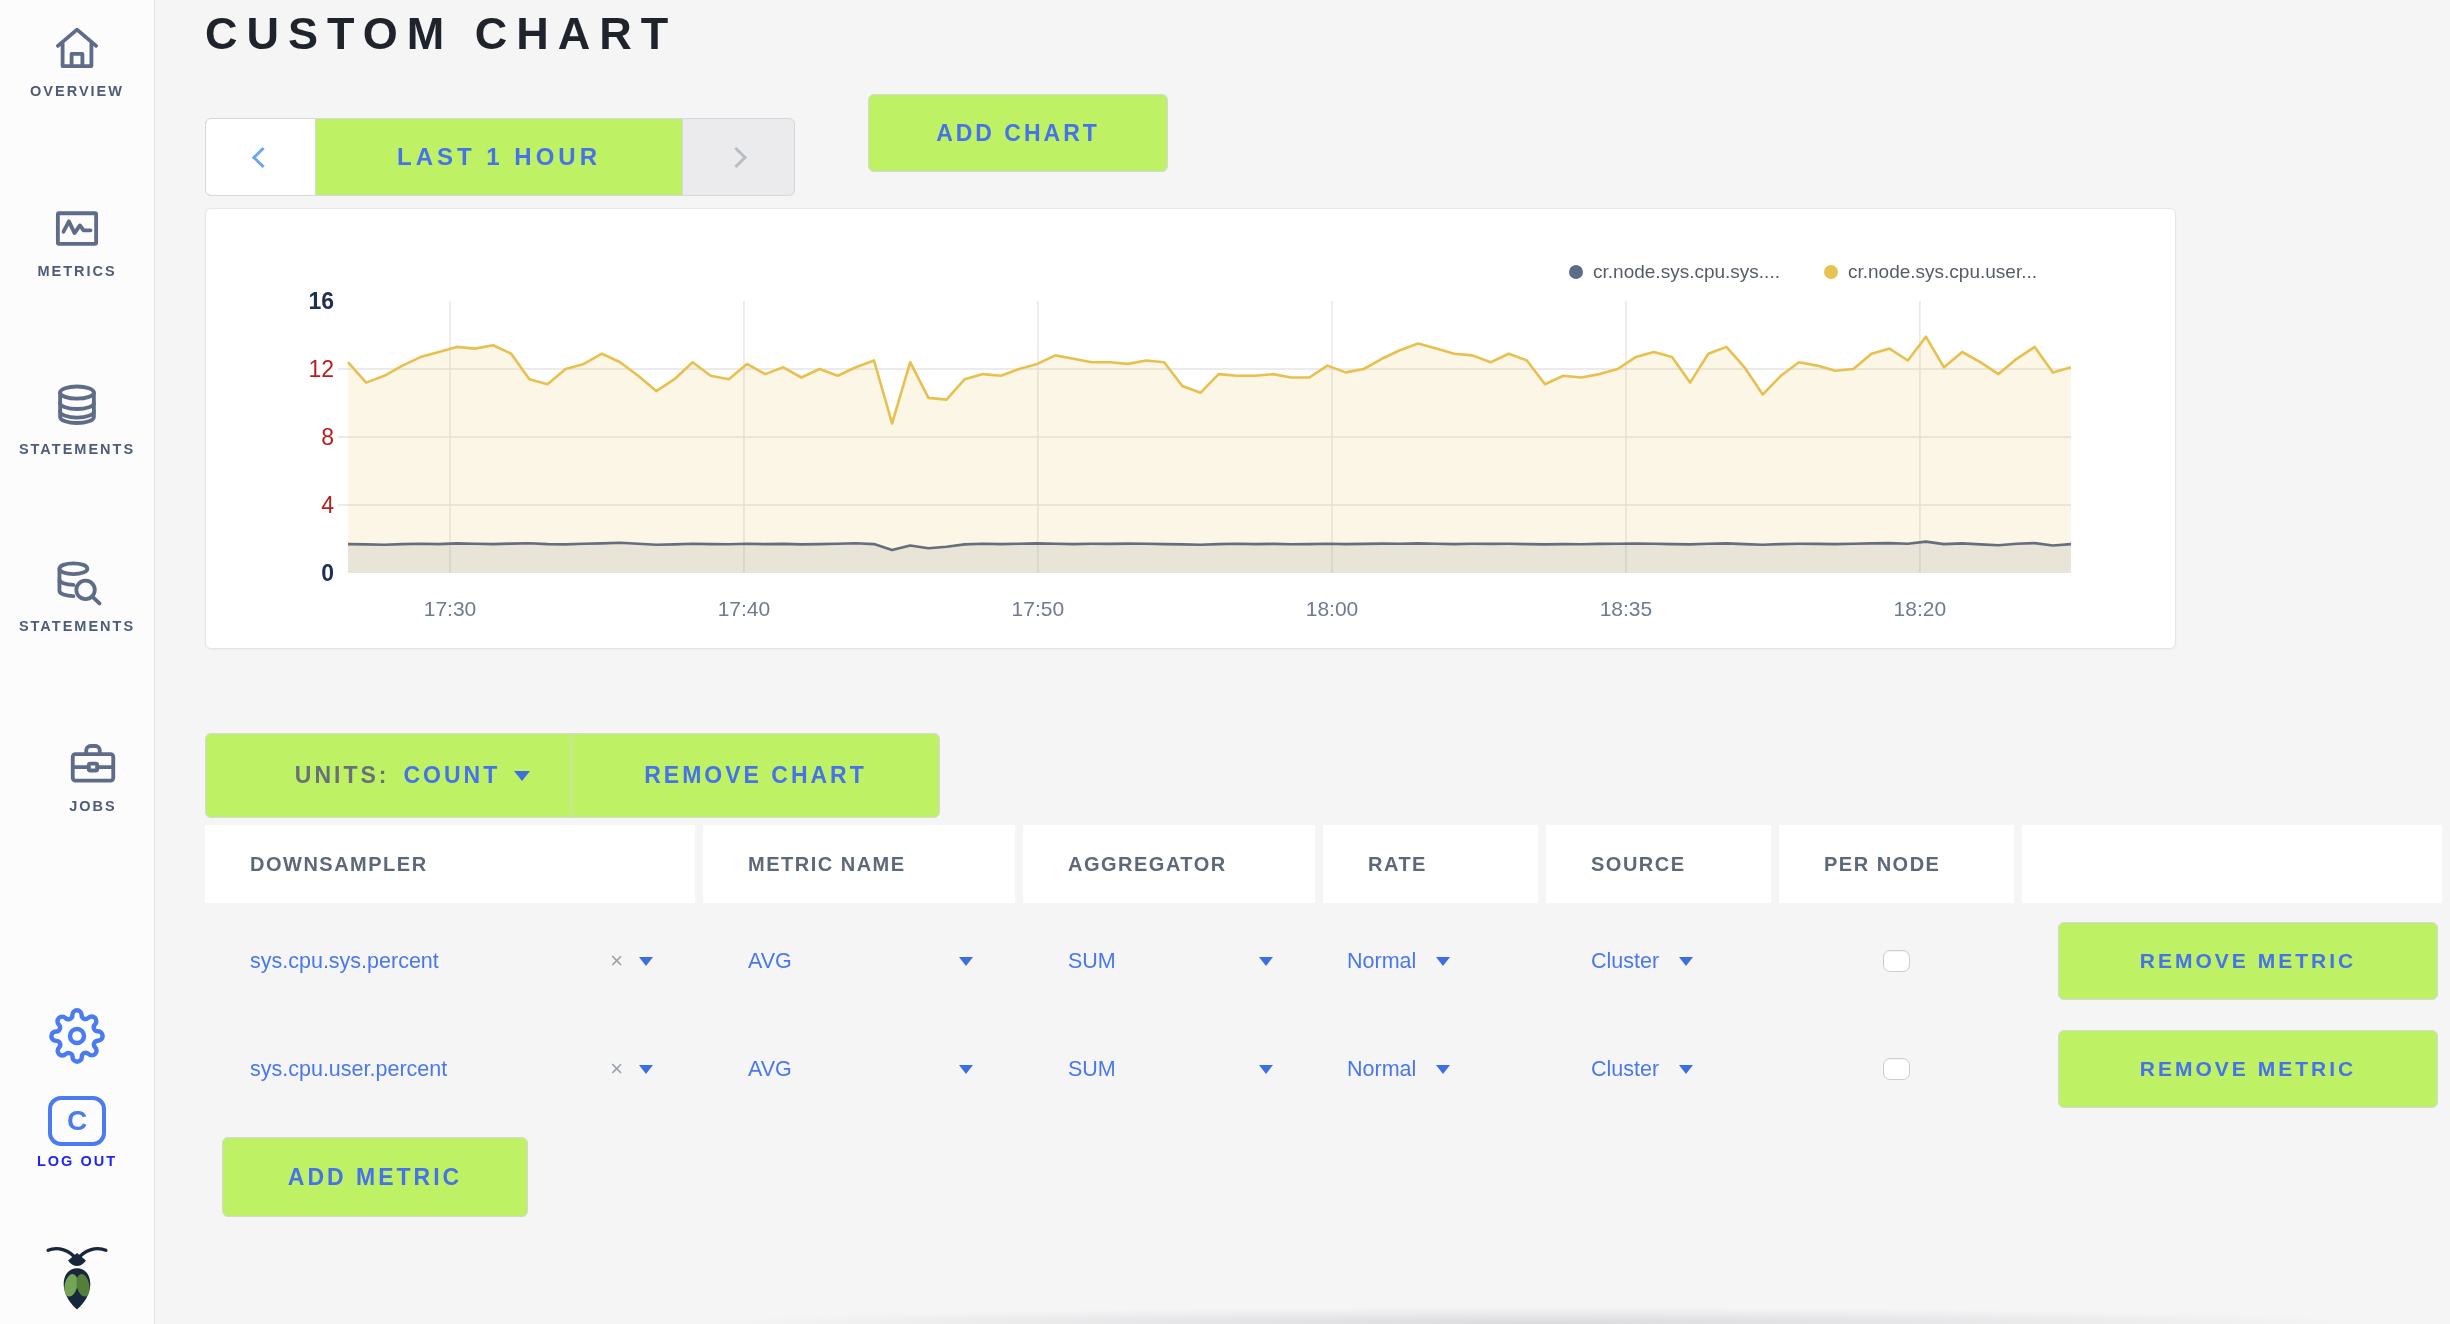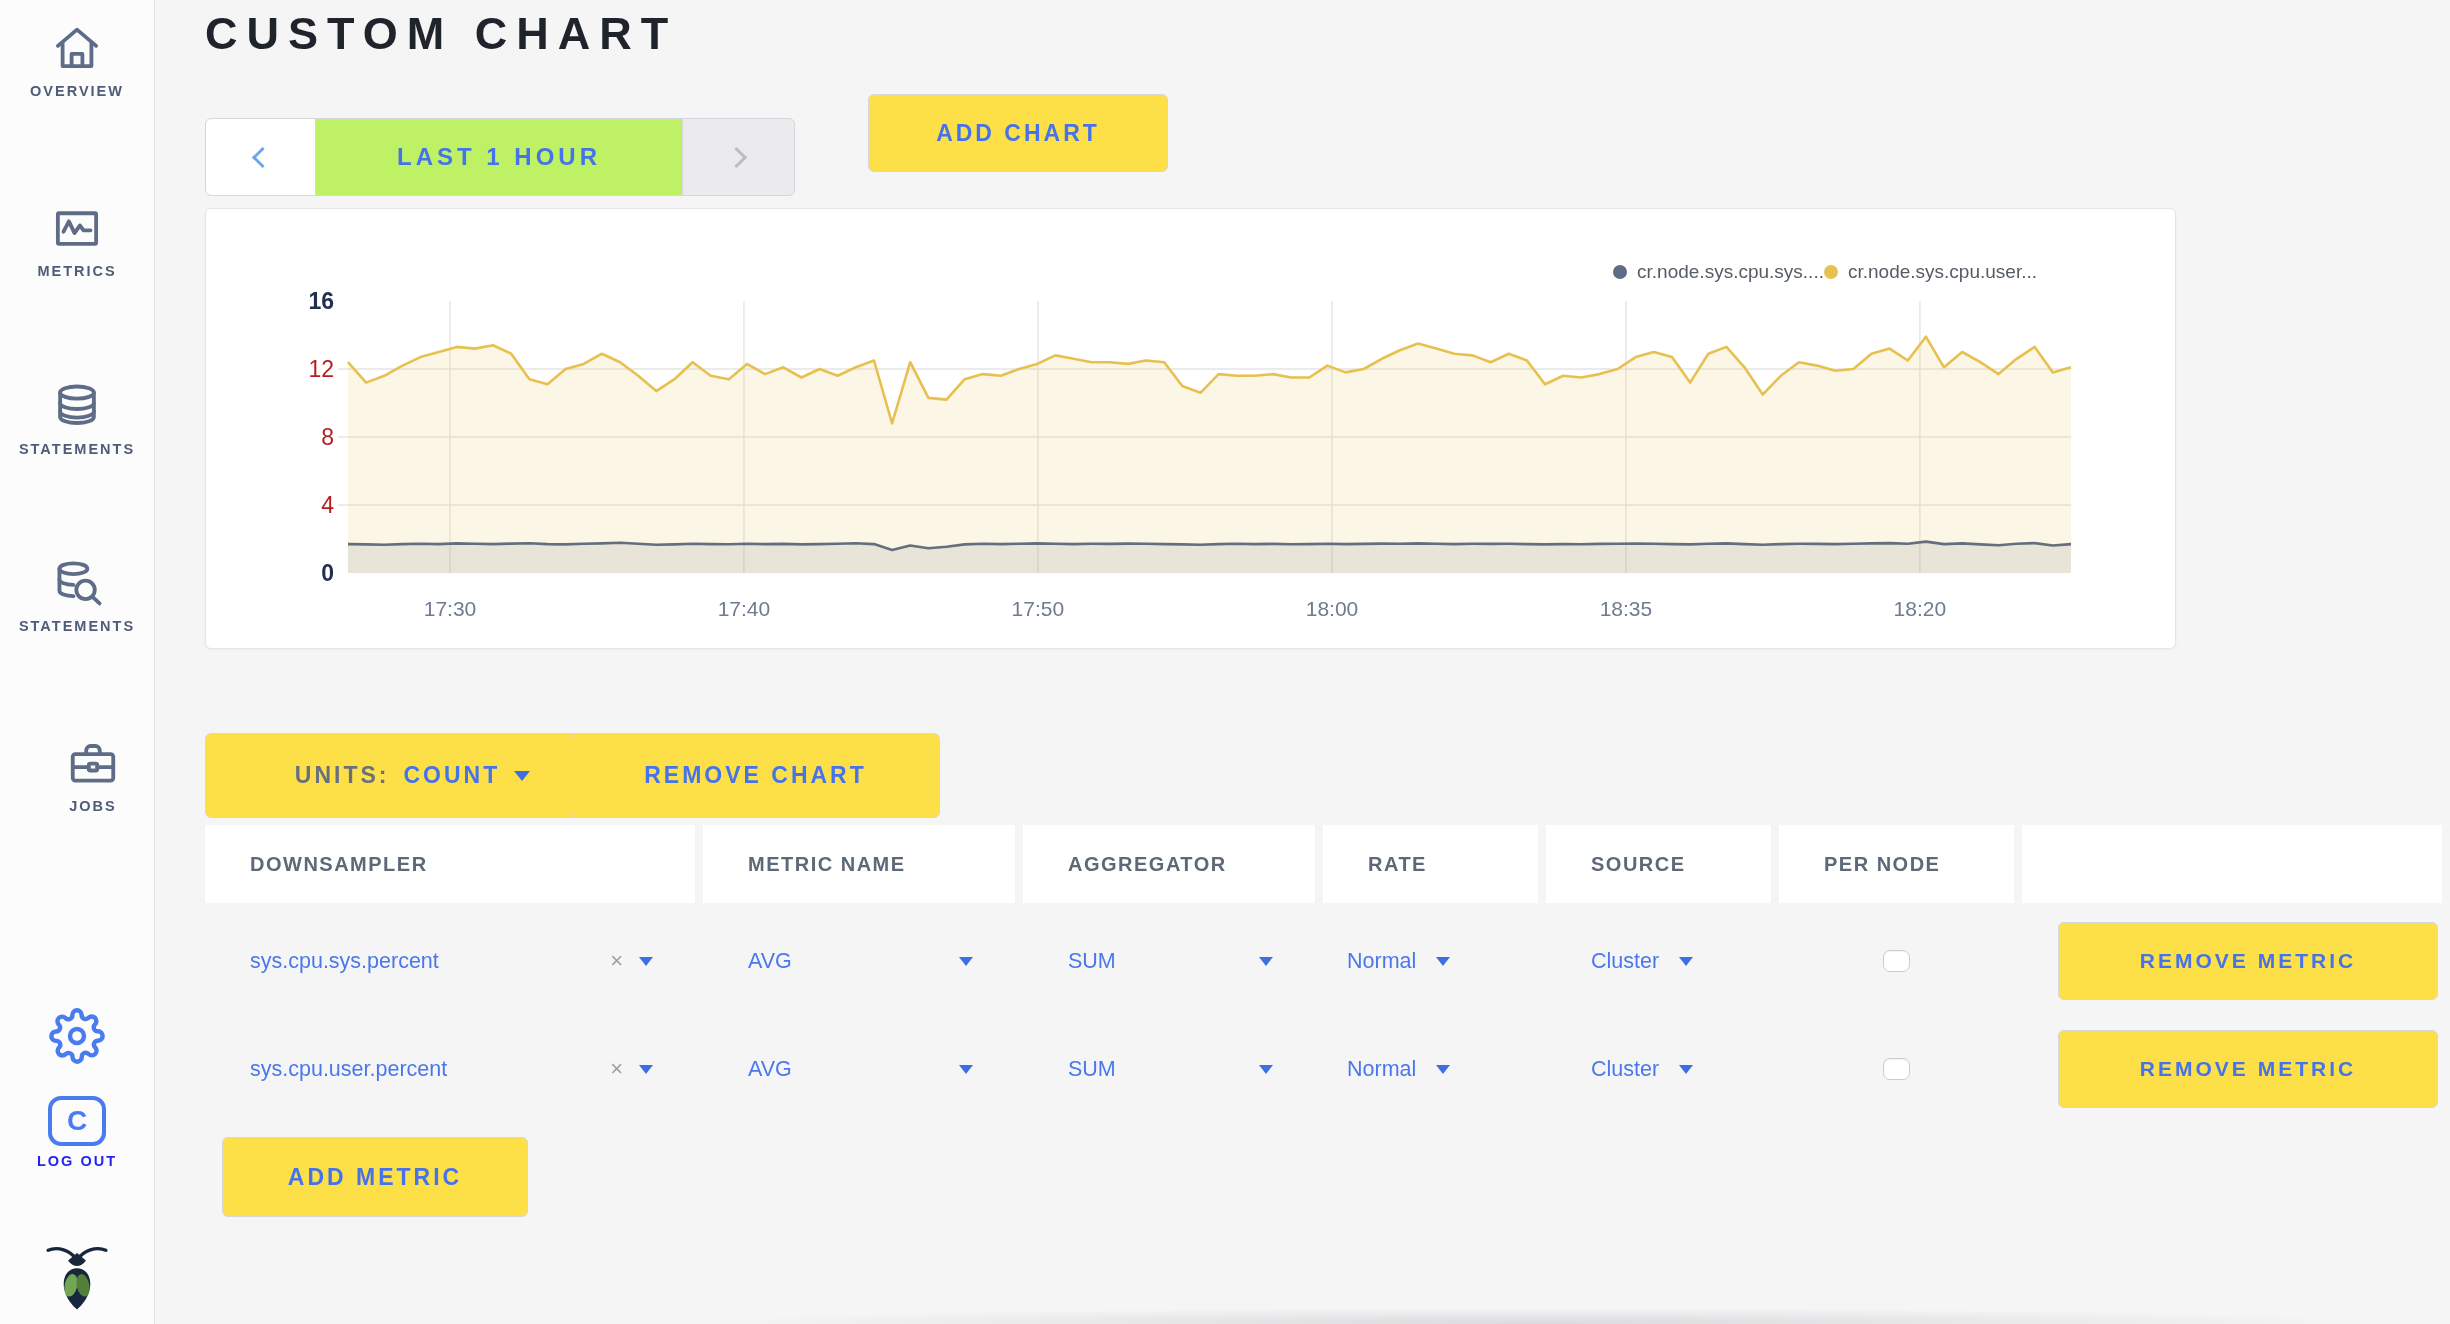--- a/index.html
+++ b/index.html
@@ -39,33 +39,33 @@
   .ts-prev { width:110px; border-right:1px solid #d5d7dc; background:#fff; cursor:pointer; }
   .ts-label {
     flex:1; font-size:24px; font-weight:700; letter-spacing:4px; color:#4673ea; cursor:pointer;
   }
   .ts-next { width:112px; border-left:1px solid #d5d7dc; background:#ebebed; cursor:default; }
   .chev { width:15px; height:15px; border-left:3px solid #6aa7e9; border-bottom:3px solid #6aa7e9; }
   .chev-left  { transform:rotate(45deg); margin-left:4px; }
   .chev-right { transform:rotate(-135deg); border-color:#b8bdc6; margin-right:4px; }
   
   .obtn {
-    background:#fde047; border:1px solid #d5d7dc; border-radius:6px;
+    background:#bef264; border:1px solid #d5d7dc; border-radius:6px;
     color:#4673ea; font-size:23px; font-weight:700; letter-spacing:3px;
     display:flex; align-items:center; justify-content:center; cursor:pointer;
     font-family:"Liberation Sans", sans-serif;
   }
   .add-chart { position:absolute; left:713px; top:94px; width:300px; height:78px; }
   
   .chart-card {
     position:absolute; left:50px; top:208px; width:1971px; height:441px;
     background:#fff; border:1px solid #e4e5e8; border-radius:6px;
     box-shadow:0 1px 3px rgba(0,0,0,0.04);
   }
-  .legend { position:absolute; top:52px; right:138px; display:flex; }
+  .legend { position:absolute; top:52px; right:138px; display:flex; gap:44px; }
   .legend-entry { display:flex; align-items:center; gap:10px; }
   .legend-dot { width:14px; height:14px; border-radius:50%; }
   .legend-label { font-size:19px; color:#565c66; }
   .plot-svg { position:absolute; left:142px; top:92px; overflow:visible; }
   .ylab { position:absolute; width:70px; text-align:right; font-size:23px; color:#b91c1c; line-height:24px; }
   .ylab.strong { color:#213051; font-weight:700; }
   .xlab { position:absolute; width:100px; text-align:center; font-size:21px; color:#6f7b91; }
   
   .units-btn { position:absolute; left:50px; top:733px; width:395px; height:85px; gap:14px;padding-left:20px; }
   .units-key { color:#69707c; font-weight:700; }

